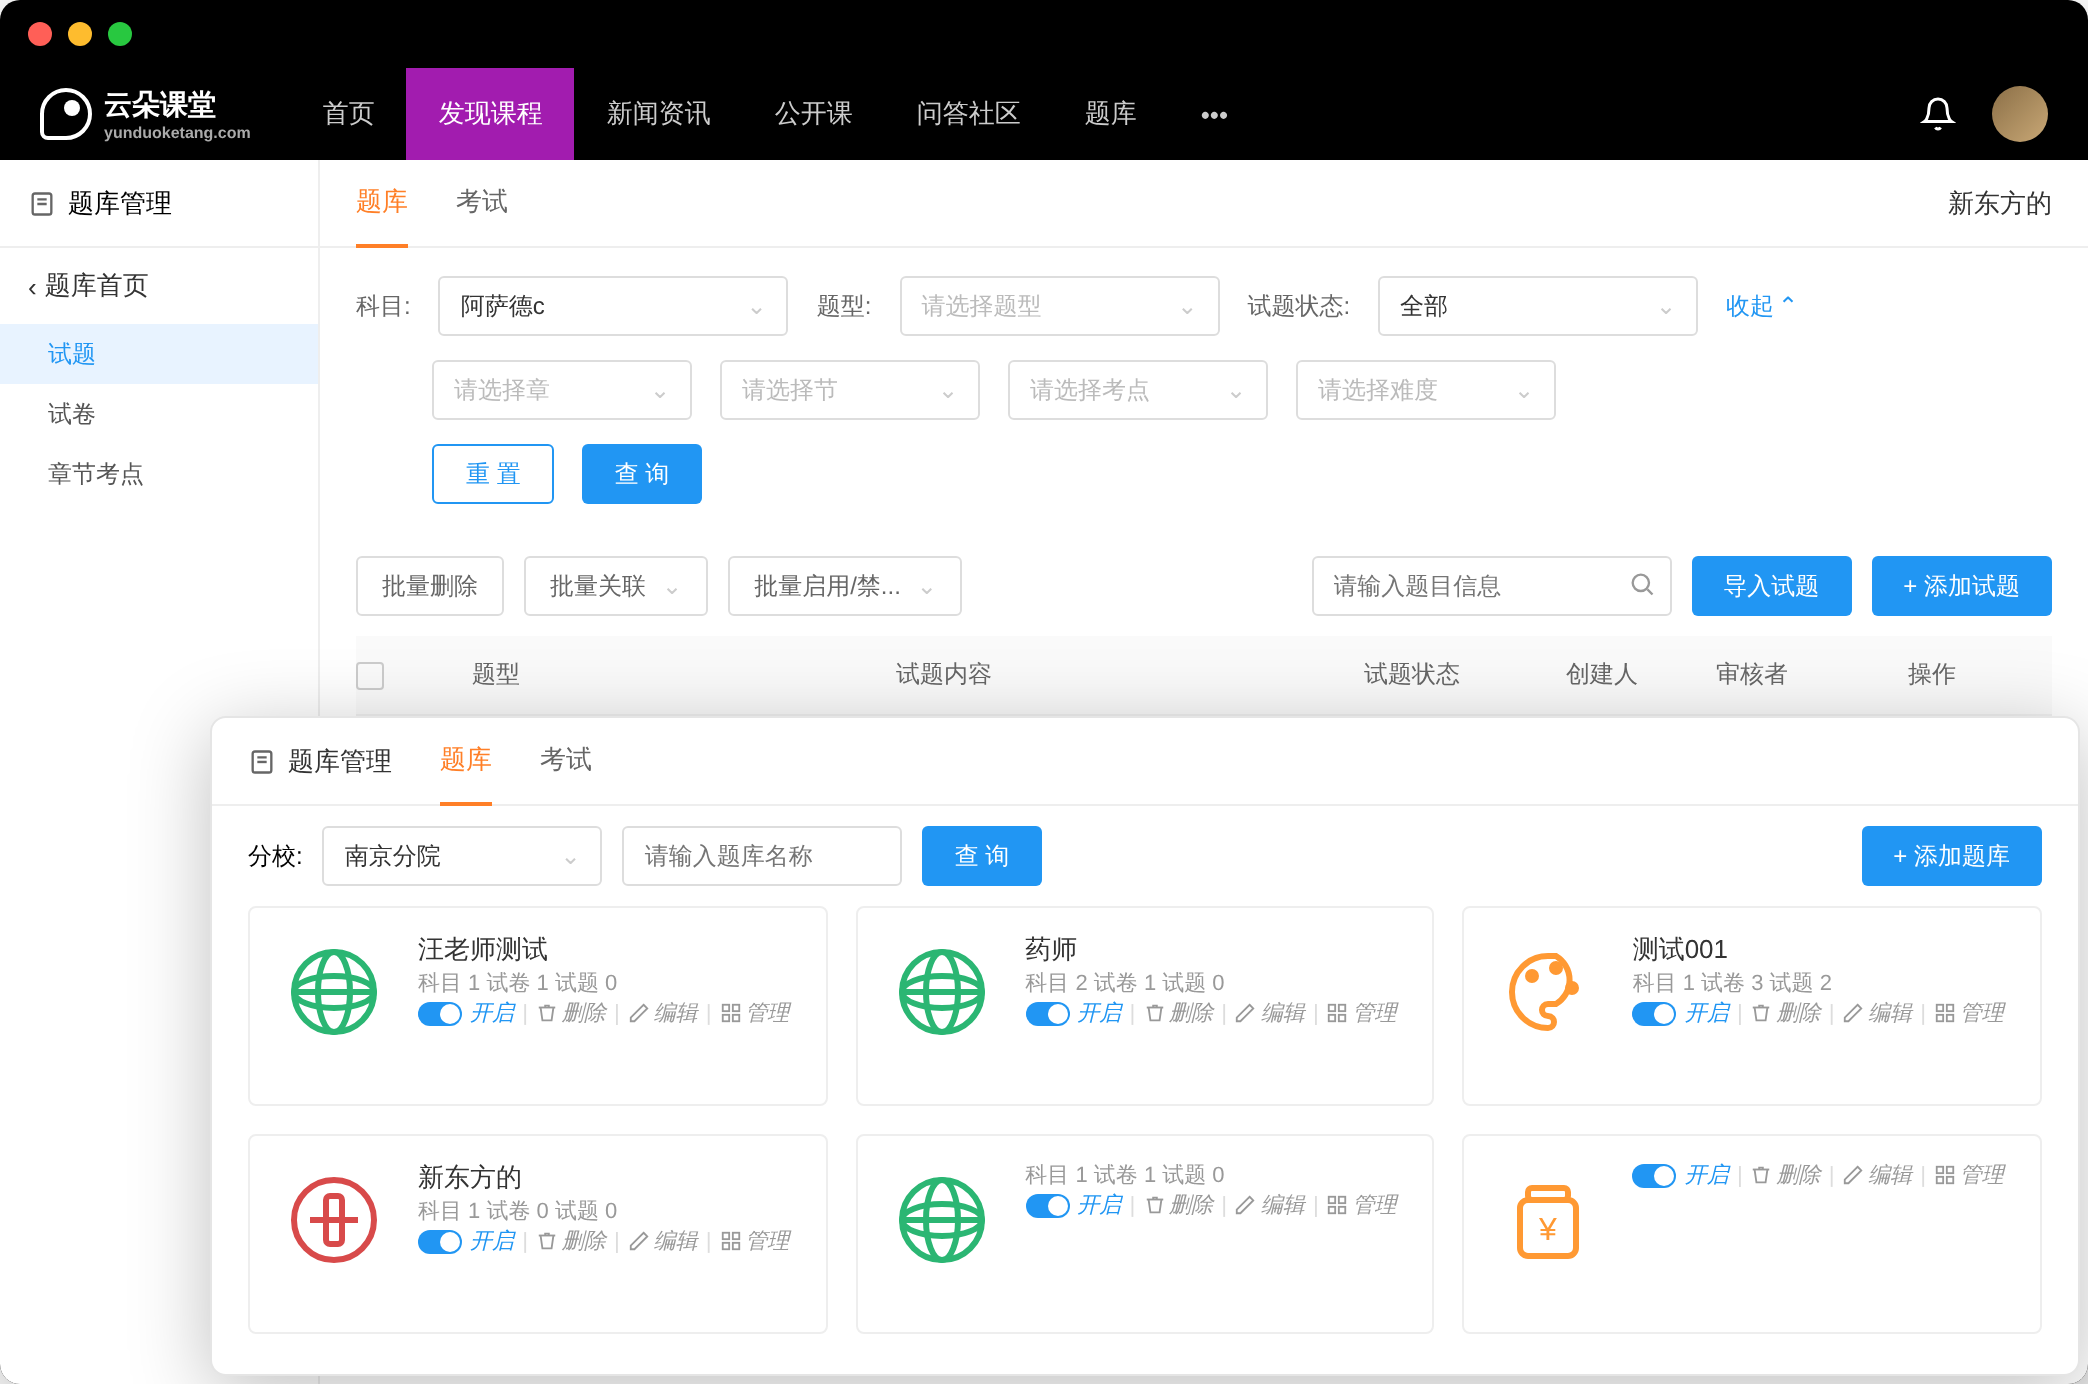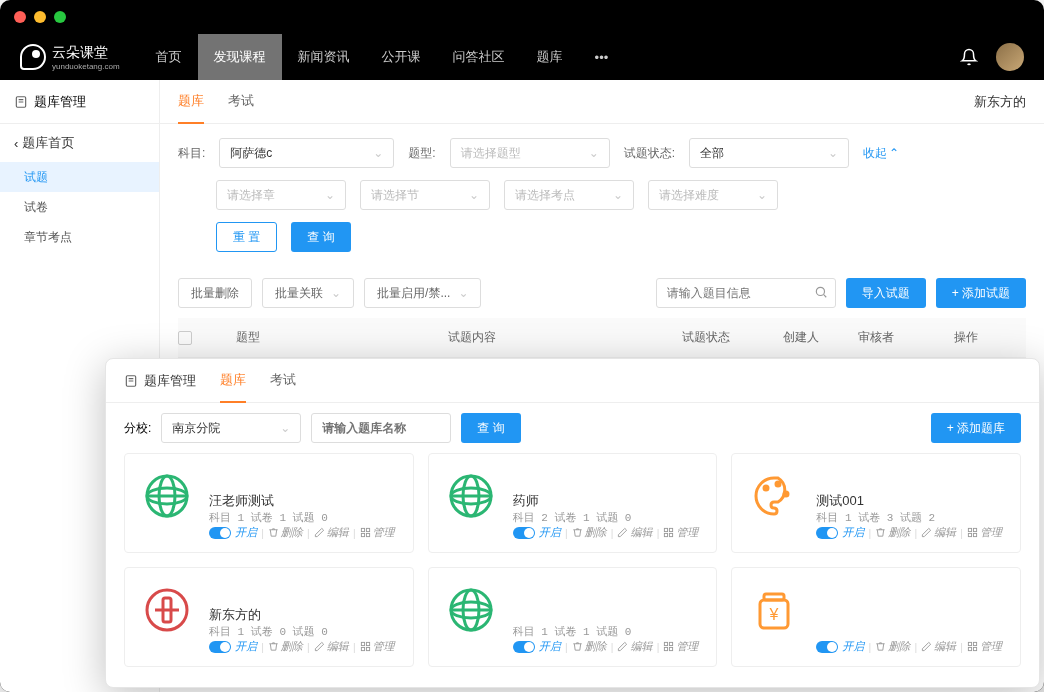--- a/index.html
+++ b/index.html
@@ -8,25 +8,25 @@
 
 .mac-window { position: absolute; top: 0; left: 0; right: 0; bottom: 0; background: #000; border-radius: 10px; overflow: hidden; box-shadow: 0 10px 40px rgba(0,0,0,0.3); }
 .mac-titlebar { height: 34px; display: flex; align-items: center; padding-left: 14px; gap: 8px; }
 .mac-dot { width: 12px; height: 12px; border-radius: 50%; }
 .mac-red { background: #ff5f57; }
 .mac-yellow { background: #febc2e; }
 .mac-green { background: #28c840; }
 
 
 .topbar { height: 46px; background: #000; display: flex; align-items: center; padding: 0 20px; color: #fff; font-size: 13px; }
-.logo { display: flex; align-items: center; gap: 6px; margin-right: 20px; font-weight: normal; }
+.logo { display: flex; align-items: center; gap: 6px; margin-right: 20px; font-weight: bold; }
 .logo-icon { width: 26px; height: 26px; border: 2px solid #fff; border-radius: 50% 50% 50% 4px; position: relative; }
 .logo-icon::after { content:''; position:absolute; width:8px; height:8px; background:#fff; border-radius:50%; top:4px; right:4px; }
 .nav-item { padding: 0 16px; height: 46px; display: flex; align-items: center; cursor: pointer; color: #ccc; }
-.nav-item.active { background: #737373; color: #fff; }
+.nav-item.active { background: #a21caf; color: #fff; }
 .top-right { margin-left: auto; display: flex; align-items: center; gap: 18px; }
 .bell-icon { width: 18px; height: 18px; position: relative; }
 .bell-icon svg { width: 100%; height: 100%; }
 .avatar { width: 28px; height: 28px; border-radius: 50%; background: linear-gradient(135deg, #8b6f47, #c9a876); }
 
 
 .win-body { background: #fff; height: calc(100% - 80px); display: flex; }
 .sidebar { width: 160px; border-right: 1px solid #eee; padding-top: 0; }
 .sb-head { height: 44px; display: flex; align-items: center; padding: 0 14px; font-size: 13px; gap: 6px; border-bottom: 1px solid #eee; }
 .sb-back { height: 38px; display: flex; align-items: center; padding: 0 14px; font-size: 13px; color: #333; gap: 4px; cursor: pointer; }
@@ -70,23 +70,23 @@
 .front-window { position: absolute; left: 105px; top: 358px; width: 935px; height: 330px; background: #fff; border-radius: 8px; box-shadow: 0 8px 40px rgba(0,0,0,0.25); border: 1px solid #e5e5e5; overflow: hidden; }
 .front-head { height: 44px; display: flex; align-items: center; padding: 0 18px; gap: 24px; border-bottom: 1px solid #eee; font-size: 13px; }
 .fh-label { display: flex; align-items: center; gap: 6px; color: #333; }
 
 .front-filter { height: 50px; display: flex; align-items: center; padding: 0 18px; gap: 10px; font-size: 12px; }
 .front-filter .btn-add { margin-left: auto; }
 
 .card-grid { display: grid; grid-template-columns: repeat(3, 1fr); gap: 14px; padding: 0 18px 14px 18px; }
 .card { border: 1px solid #eee; border-radius: 4px; padding: 12px; display: flex; gap: 12px; height: 100px; }
 .card-icon { width: 60px; height: 60px; border-radius: 6px; display: flex; align-items: center; justify-content: center; flex-shrink: 0; }
-.card-body { flex: 1; display: flex; flex-direction: column; justify-content: flex-end; font-size: 11px; }
+.card-body { flex: 1; display: flex; flex-direction: column; justify-content: flex-start; font-size: 11px; }
 .card-title { font-size: 13px; color: #333; }
-.card-meta { color: #999; font-size: 11px; font-family: Liberation Mono, monospace; }
+.card-meta { color: #999; font-size: 11px; }
 .card-actions { display: flex; align-items: center; gap: 4px; color: #999; font-size: 11px; font-style: italic; }
 .toggle { width: 22px; height: 12px; background: #2196f3; border-radius: 6px; position: relative; display: inline-block; }
 .toggle::after { content:''; position:absolute; width: 10px; height: 10px; background:#fff; border-radius:50%; top:1px; right:1px; }
 .sep { color: #ddd; }
 .act { color: #999; cursor: pointer; display:flex; align-items:center; gap:2px;}
 
 svg { display: block; }
 .doc-icon { width: 14px; height: 14px; }
 </style>
 </head>
@@ -276,21 +276,21 @@
         <div class="tab active">题库</div>
         <div class="tab">考试</div>
       </div>
   </div>
   <div class="front-filter">
     <span>分校:</span>
     <div class="select" style="width:140px">
         <span>南京分院</span>
         <span class="caret">⌄</span>
       </div>
-    <input class="search-input" style="width: 140px; font-weight: bold;" placeholder="请输入题库名称">
+    <input class="search-input" style="width: 140px;" placeholder="请输入题库名称">
     <button class="btn btn-primary">查 询</button>
     <button class="btn btn-primary btn-add">+ 添加题库</button>
   </div>
   <div class="card-grid" id="card-grid">
       <div class="card">
         <div class="card-icon">
           <svg width="48" height="48" viewBox="0 0 48 48" fill="none" stroke="#2bb673" stroke-width="3">
             <ellipse cx="24" cy="24" rx="20" ry="20"></ellipse>
             <ellipse cx="24" cy="24" rx="20" ry="8"></ellipse>
             <ellipse cx="24" cy="24" rx="8" ry="20"></ellipse>

